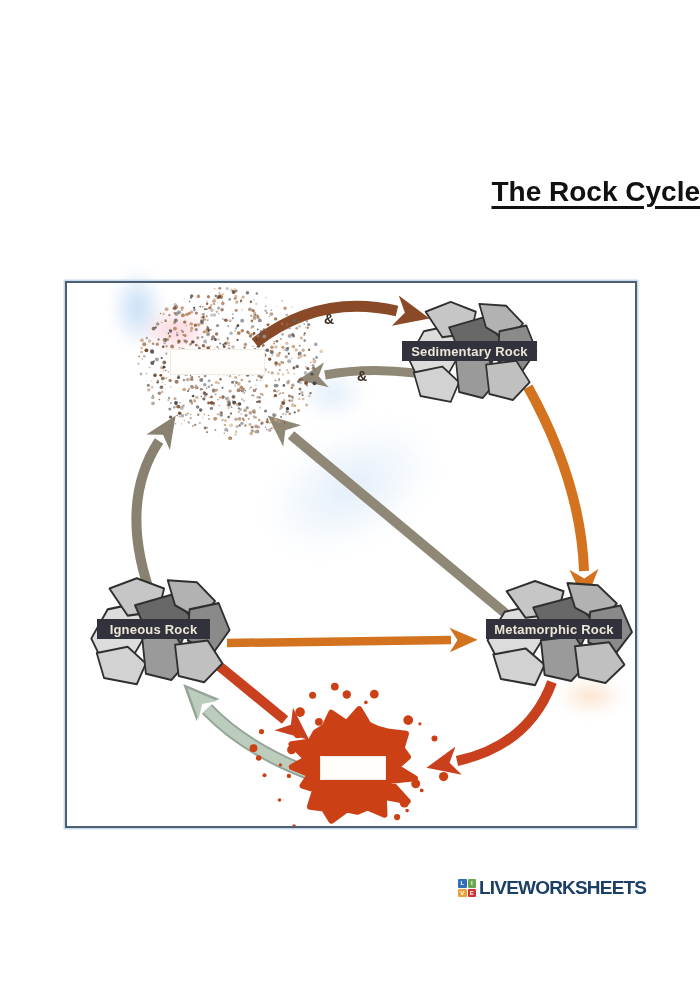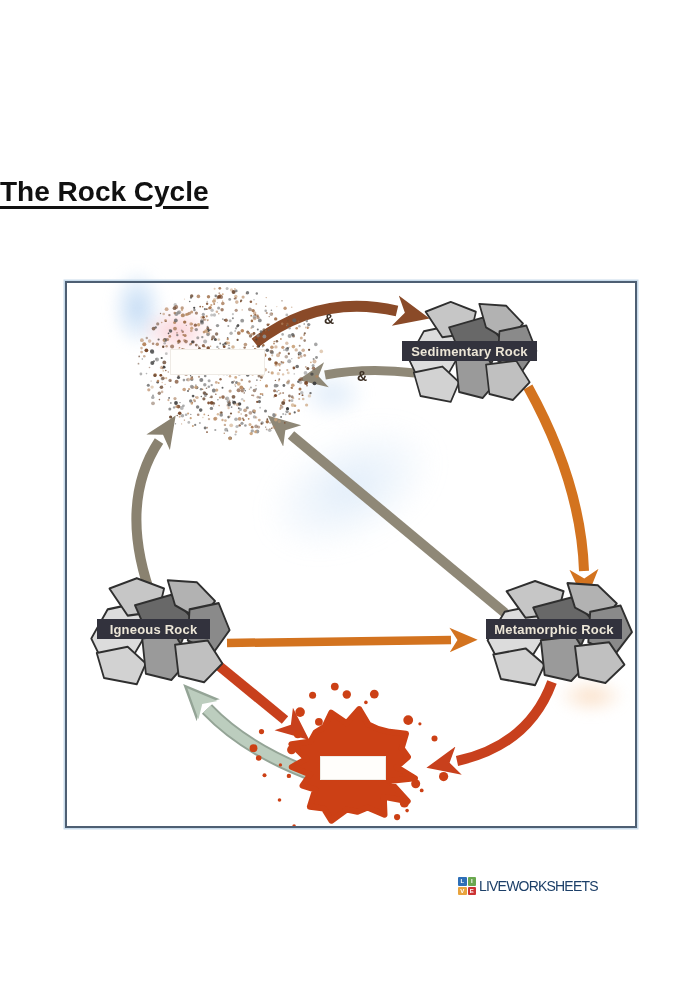--- a/index.html
+++ b/index.html
@@ -1,18 +1,18 @@
 <!DOCTYPE html>
 <html><head>
 <meta charset="utf-8">
 <style>
   html,body{margin:0;padding:0;}
   body{width:700px;height:989px;background:#ffffff;position:relative;overflow:hidden;
        font-family:"Liberation Sans",sans-serif;}
-  .page-title{position:absolute;left:0;right:0;top:157px;text-align:left;
+  .page-title{position:absolute;left:0;right:0;top:157px;text-align:right;
        font-size:28px;font-weight:bold;color:#111;
        text-decoration:underline;text-decoration-thickness:2.5px;text-underline-offset:5px;}
   .blob{position:absolute;border-radius:50%;filter:blur(6px);z-index:0;pointer-events:none;}
   .blob-blue-top{left:100px;top:252px;width:75px;height:112px;
        background:radial-gradient(closest-side,rgba(158,197,238,.6),rgba(158,197,238,0) 72%);}
   .blob-pink{left:128px;top:300px;width:98px;height:62px;
        background:radial-gradient(closest-side,rgba(247,166,178,.55),rgba(247,166,178,0) 72%);}
   .blob-blue-mid{left:228px;top:415px;width:245px;height:145px;transform:rotate(-28deg);filter:blur(11px);
        background:radial-gradient(closest-side,rgba(183,212,242,.42),rgba(183,212,242,0) 75%);}
   .blob-blue-cloud{left:285px;top:358px;width:95px;height:72px;
@@ -23,21 +23,21 @@
        border:2px solid #4e5f73;box-shadow:0 0 0 1.5px #c9dcec;z-index:1;background:transparent;}
   .frame svg{position:absolute;left:0;top:0;}
   .answer-box{position:absolute;background:#fffefb;border:1px solid rgba(120,100,70,.12);
        box-sizing:border-box;font-size:14px;padding:2px 5px;outline:none;z-index:5;}
   .ans-sediment{left:103px;top:66px;width:95px;height:26px;}
   .ans-magma{left:253px;top:473px;width:66px;height:24px;}
   .lw-logo{position:absolute;left:458px;top:877px;display:flex;align-items:center;gap:3px;z-index:2;}
   .lw-grid{display:grid;grid-template-columns:8.5px 8.5px;grid-template-rows:8.5px 8.5px;gap:1px;}
   .lw-sq{display:flex;align-items:center;justify-content:center;color:#fff;
        font-size:6px;font-weight:bold;line-height:1;border-radius:1px;}
-  .lw-text{font-size:14px;font-weight:normal;letter-spacing:-0.8px;}
+  .lw-text{font-size:19px;font-weight:bold;letter-spacing:-0.8px;}
   text{font-family:"Liberation Sans",sans-serif;}
 </style>
 </head>
 <body>
 
 <h1 class="page-title">The Rock Cycle</h1>
 
 <div class="blob blob-blue-top"></div>
 <div class="blob blob-pink"></div>
 <div class="blob blob-blue-mid"></div>

